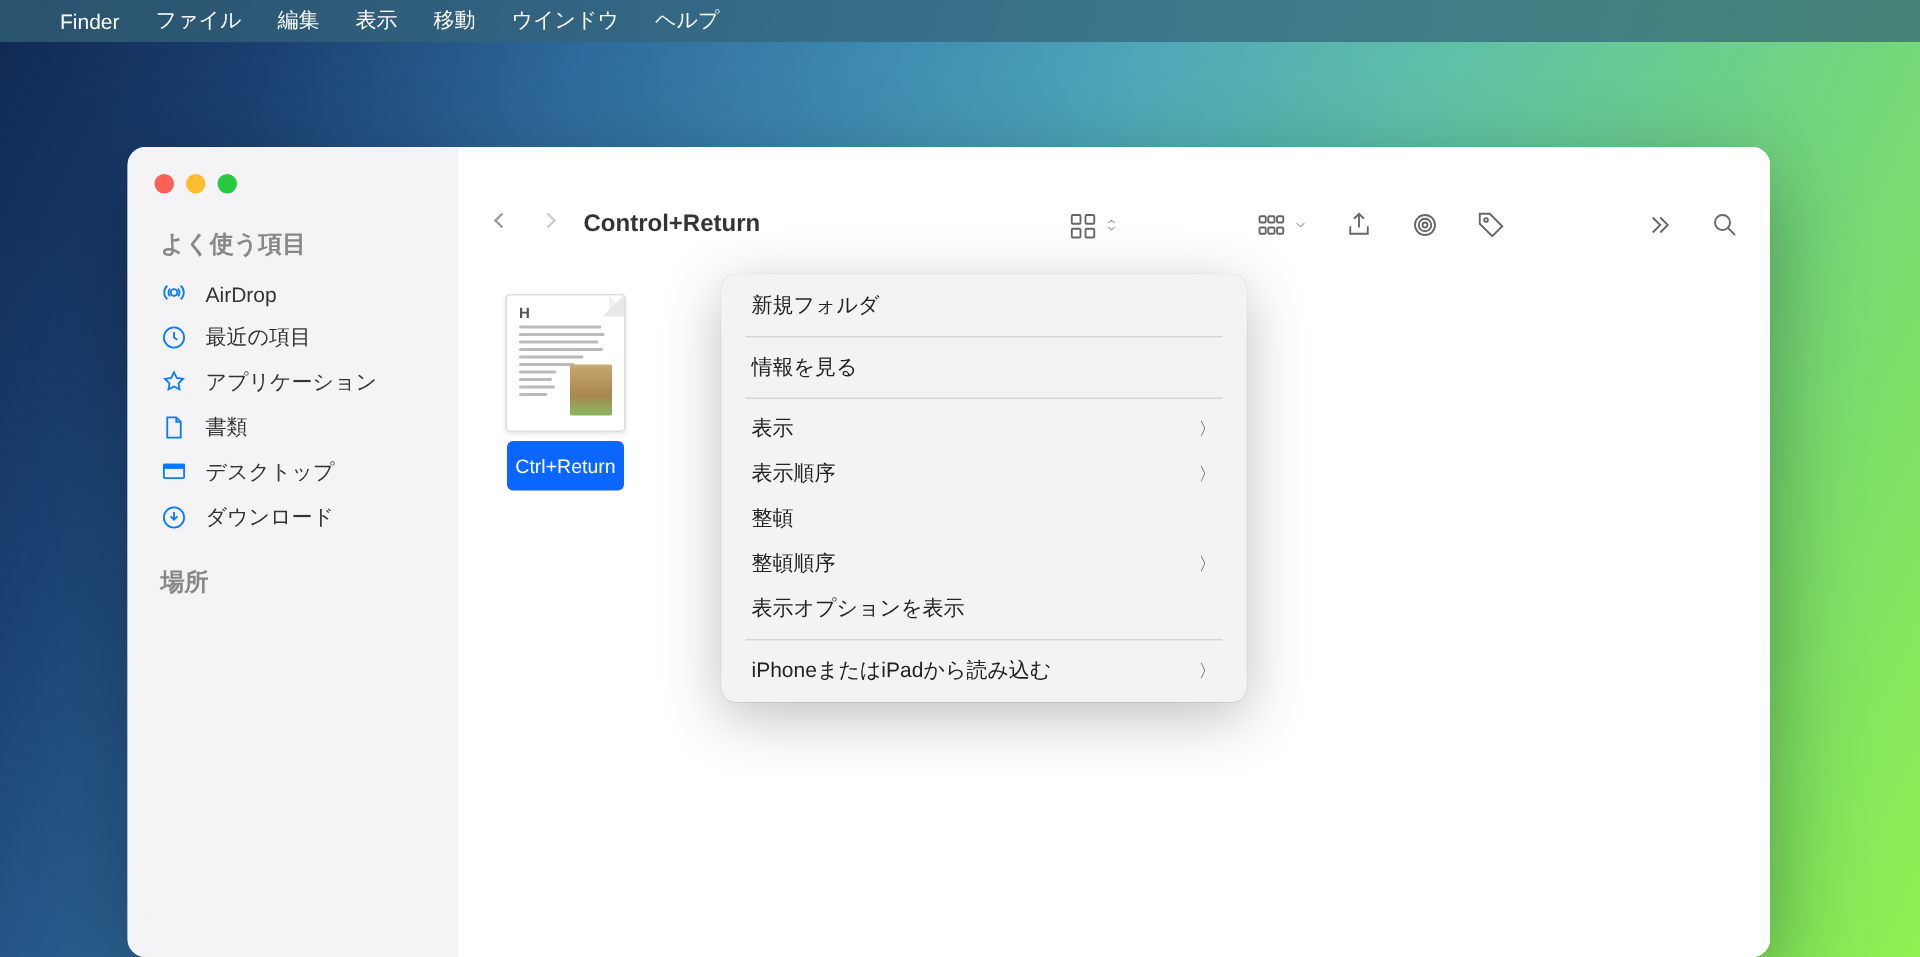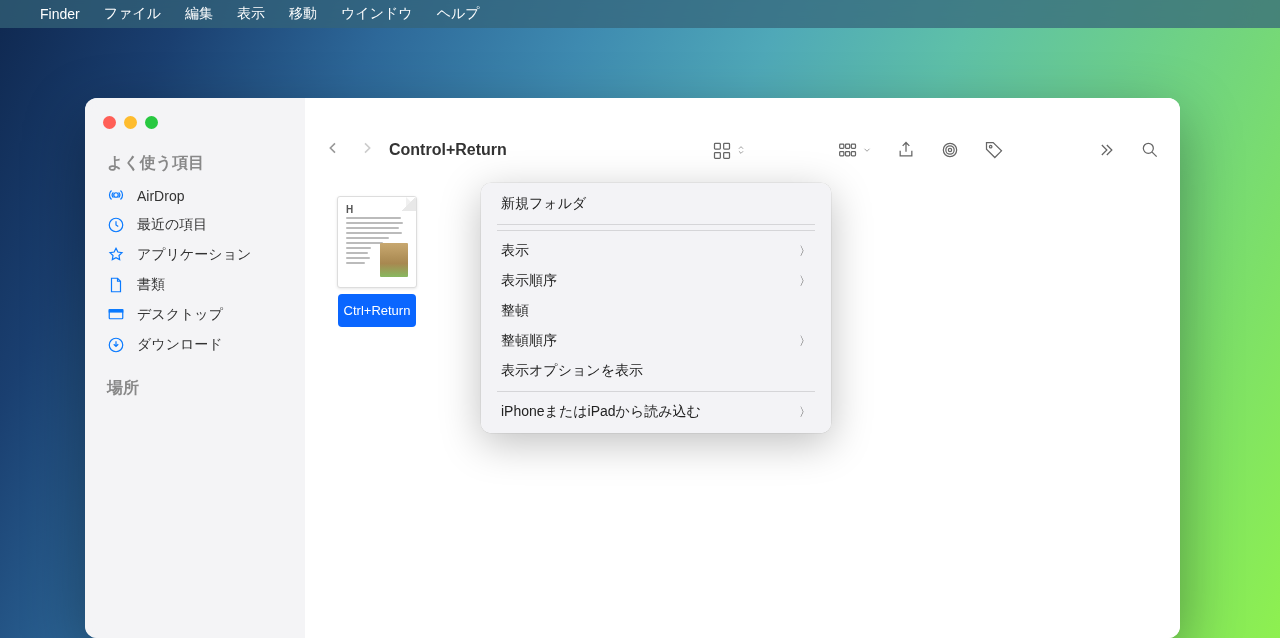--- a/index.html
+++ b/index.html
@@ -234,20 +234,23 @@
         <span class="file-label">Ctrl+Return</span>
       </div>
     </div>
   </div>
 
   <div class="context-menu">
     <div class="cm-item">
         <span>新規フォルダ</span>
       </div>
     <div class="cm-sep"></div>
+    <div class="cm-item">
+        <span>情報を見る</span>
+      </div>
     <div class="cm-sep"></div>
     <div class="cm-item">
         <span>表示</span>
         <span class="cm-chevron">〉</span>
       </div>
     <div class="cm-item">
         <span>表示順序</span>
         <span class="cm-chevron">〉</span>
       </div>
     <div class="cm-item">

